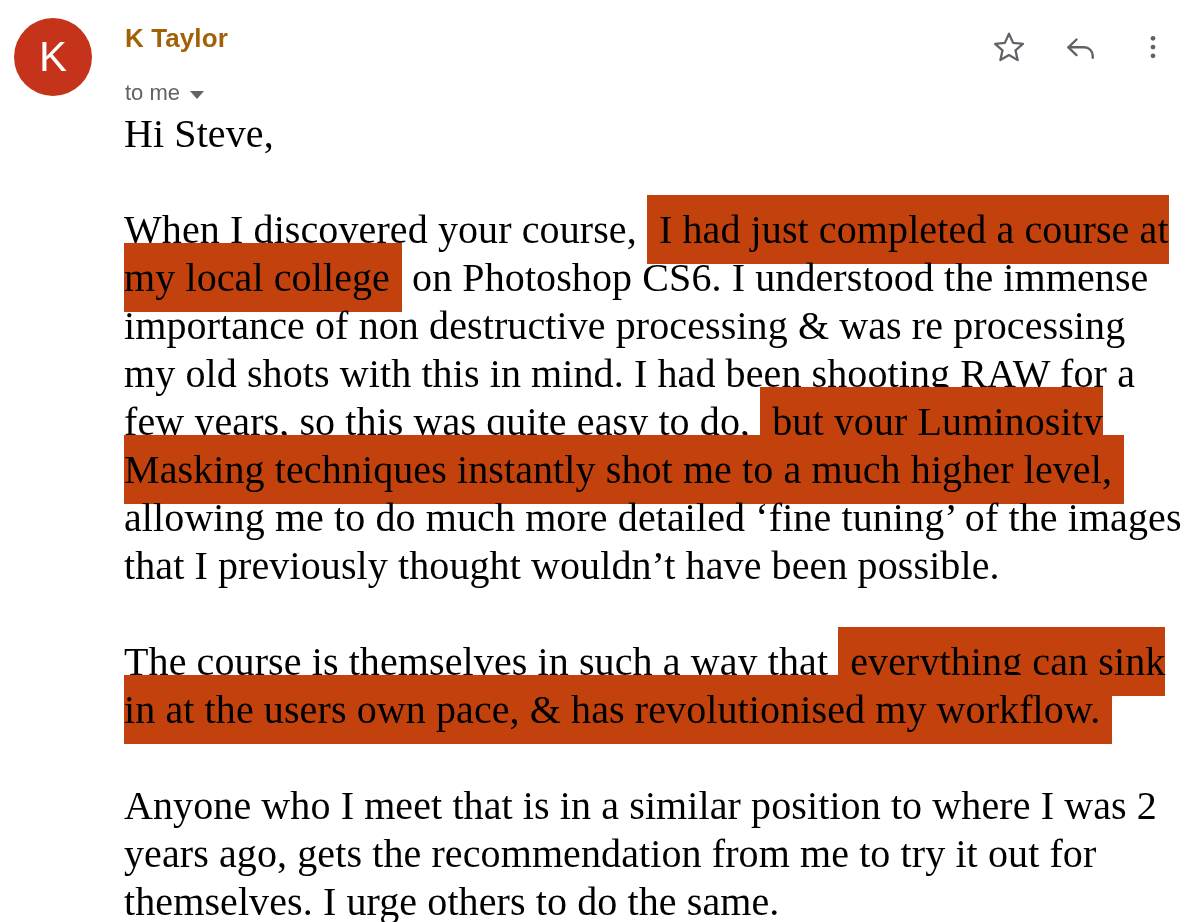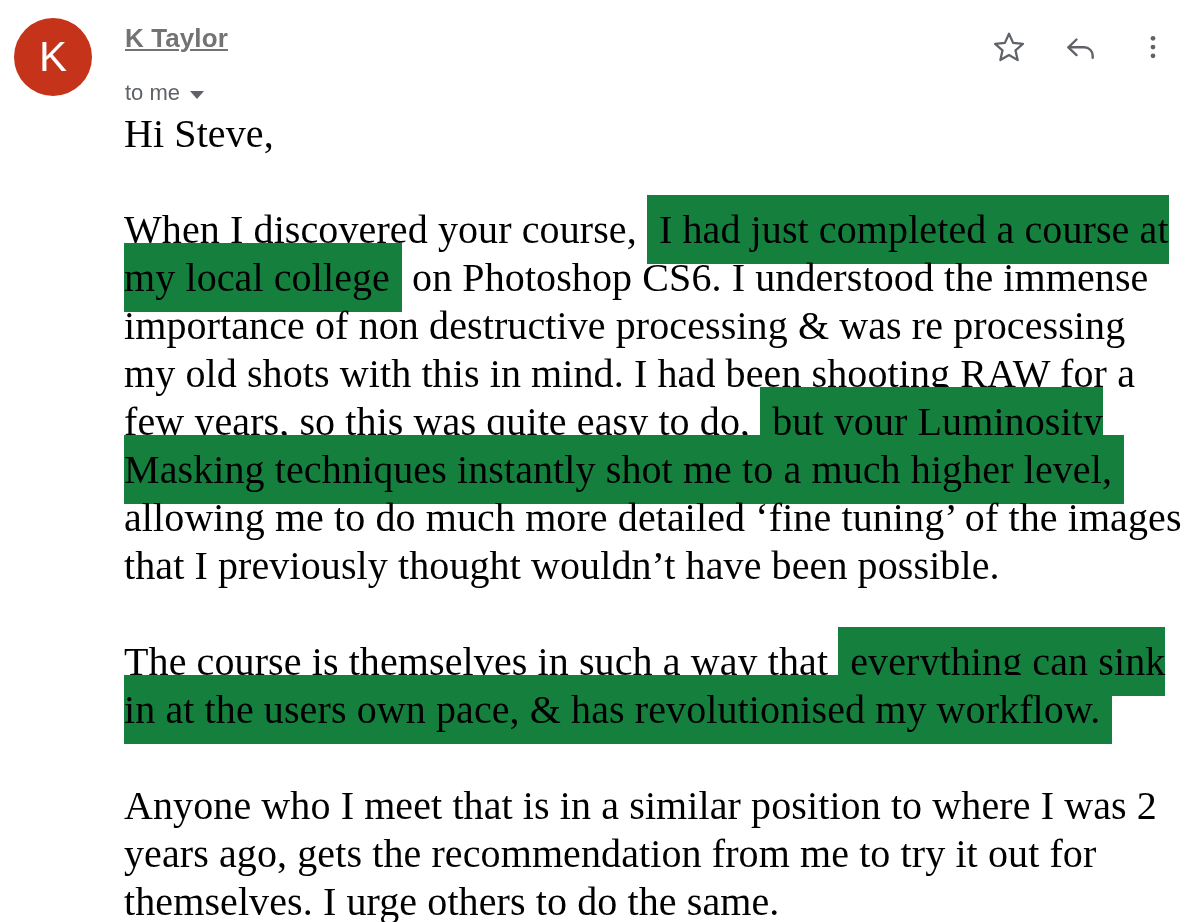--- a/index.html
+++ b/index.html
@@ -52,24 +52,23 @@
   .sender-block {
     margin-left: 33px;
     margin-top: 8px;
     flex: 1 1 auto;
     min-width: 0;
   }
 
   .sender-name {
     font-size: 26px;
     font-weight: bold;
-    color: #737373;
+    color: #a16207;
     line-height: 32px;
     letter-spacing: 0.1px;
-    text-decoration: underline;
   }
 
   .recipient-row {
     display: flex;
     align-items: center;
     margin-top: 26px;
   }
 
   .recipient-text {
     font-size: 22px;
@@ -123,21 +122,21 @@
   .para {
     margin: 0;
     padding: 0;
   }
 
   .spacer {
     height: 48px;
   }
 
   mark.hl {
-    background: #15803d;
+    background: #c2410c;
     color: #000000;
     padding: 12px;
   }
 </style>
 </head>
 <body>
 
 <div class="email-wrap">
 
   <div class="email-header">

